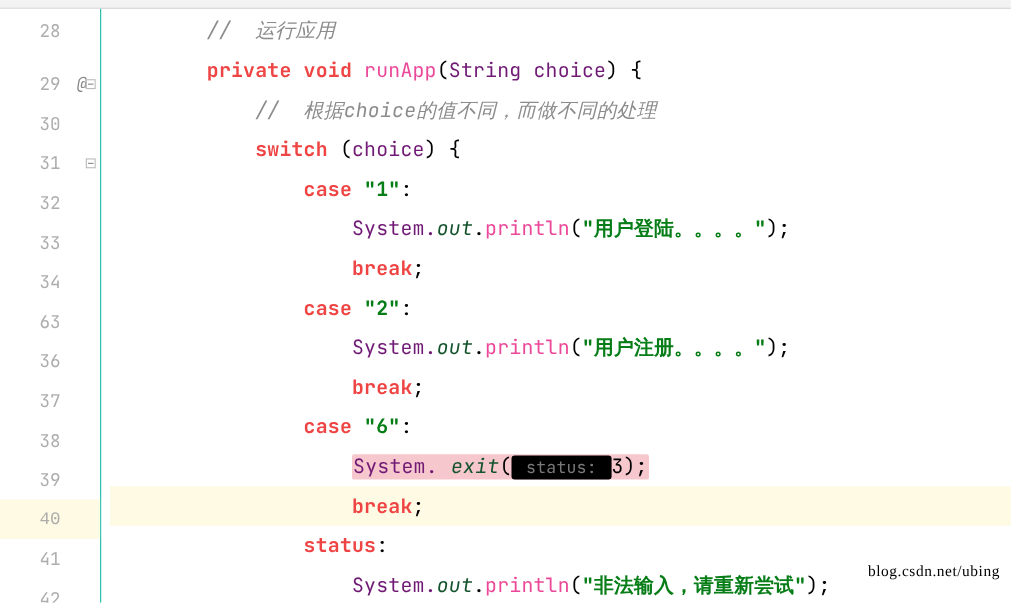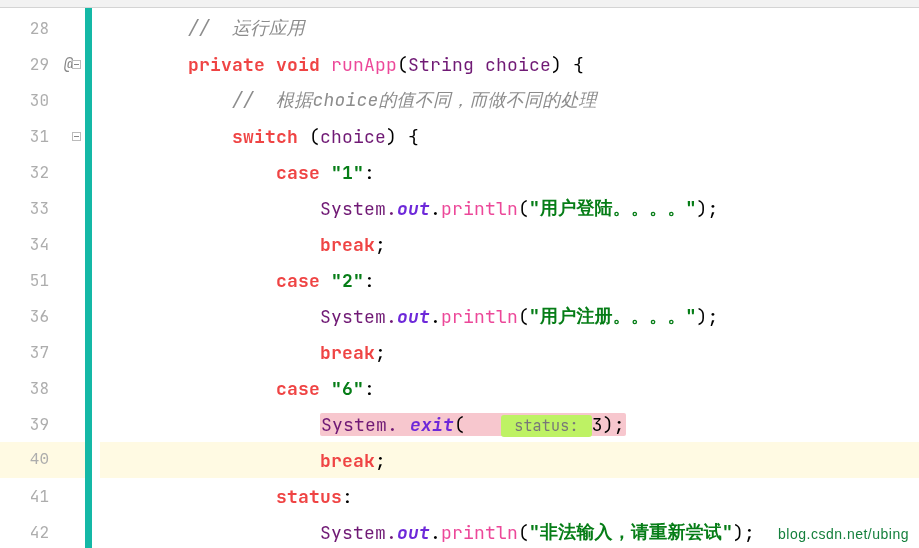--- a/index.html
+++ b/index.html
@@ -34,36 +34,37 @@
       height: 10px;
       border-radius: 50%;
     }
     .editor {
       display: flex;
       height: calc(100% - 8px);
     }
     .gutter {
       width: 92px;
       background: #ffffff;
-      border-right: 7px solid #14b8a6;
+      border-right: 1px solid #14b8a6;
       padding-top: 2px;
       flex-shrink: 0;
     }
     .gutter-line {
       height: 36px;
       display: flex;
       align-items: center;
       justify-content: flex-end;
       padding-right: 36px;
       color: #adadad;
       font-size: 16px;
       position: relative;
     }
     .gutter-line.has-marker {
       padding-right: 36px;
+      margin-top: 12px;
     }
     .override-marker {
       position: absolute;
       right: 12px;
       color: #888;
       font-size: 15px;
       font-style: italic;
     }
     .fold-marker {
       position: absolute;
@@ -95,37 +96,37 @@
       white-space: pre;
       font-size: 18px;
       letter-spacing: 0.2px;
     }
     .code-line.highlighted-line {
       background: #fffae3;
     }
     .kw { color: #ef4444; font-weight: bold; }
     .comment { color: #8c8c8c; font-style: italic; }
     .str { color: #067d17; font-weight: bold; }
-    .static-field { color: #6d28d9; font-style: italic; font-weight: bold; }
+    .static-field { color: #14532d; font-style: italic; }
     .method { color: #ec4899; }
     .ident { color: #701a75; }
     .punct { color: #000; }
-    .hint { color: #787878; background: #bef264; font-size: 15px; padding: 1px 4px; border-radius: 3px; font-style: normal; margin-left: 36px; }
+    .hint { color: #787878; background: #000000; font-size: 15px; padding: 1px 4px; border-radius: 3px; font-style: normal; }
     .highlight-usage {
       background: #f7c7ce;
       border-radius: 2px;
       padding: 0 1px;
     }
     .watermark {
       position: absolute;
-      bottom: 6px;
+      bottom: 19px;
       right: 10px;
-      color: #15803d;
+      color: #000000;
       font-size: 14px;
-      font-family: Liberation Sans, sans-serif;
+      font-family: Liberation Serif, serif;
       letter-spacing: 0.5px;
     }
   </style>
 </head>
 <body>
 
 <div class="tabs">
   <div class="tab">
       <span class="tab-icon"></span>
     </div>
@@ -139,21 +140,21 @@
 
 <div class="editor">
   <div class="gutter">
     <div class="gutter-line">28</div>
     <div class="gutter-line has-marker">29<span class="override-marker">@</span><span class="fold-marker"></span></div>
     <div class="gutter-line">30</div>
     <div class="gutter-line">31<span class="fold-marker"></span></div>
     <div class="gutter-line">32</div>
     <div class="gutter-line">33</div>
     <div class="gutter-line">34</div>
-    <div class="gutter-line">51</div>
+    <div class="gutter-line">63</div>
     <div class="gutter-line">36</div>
     <div class="gutter-line">37</div>
     <div class="gutter-line">38</div>
     <div class="gutter-line">39</div>
     <div class="gutter-line" style="background:#fffae3;font-family:Liberation Mono, monospace;">40</div>
     <div class="gutter-line">41</div>
     <div class="gutter-line">42</div>
   </div>
 
   <div class="code">

